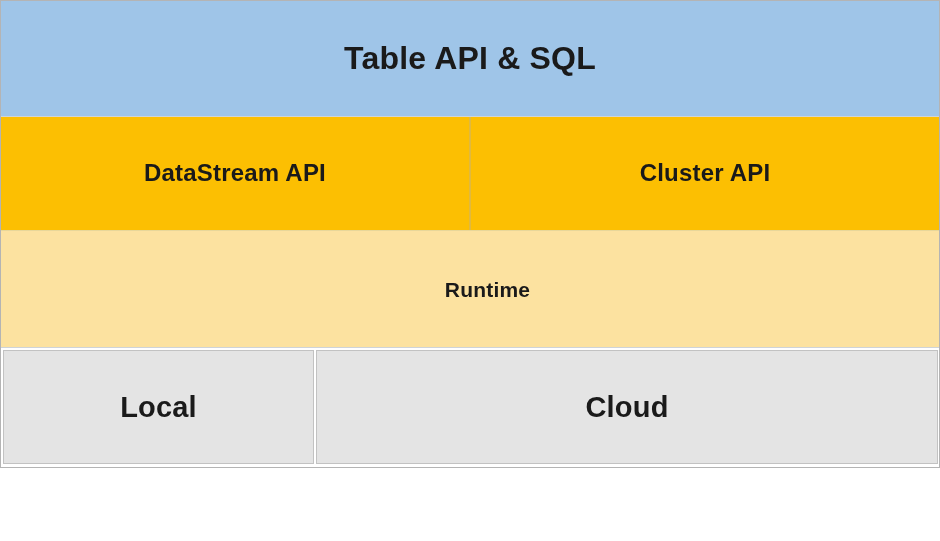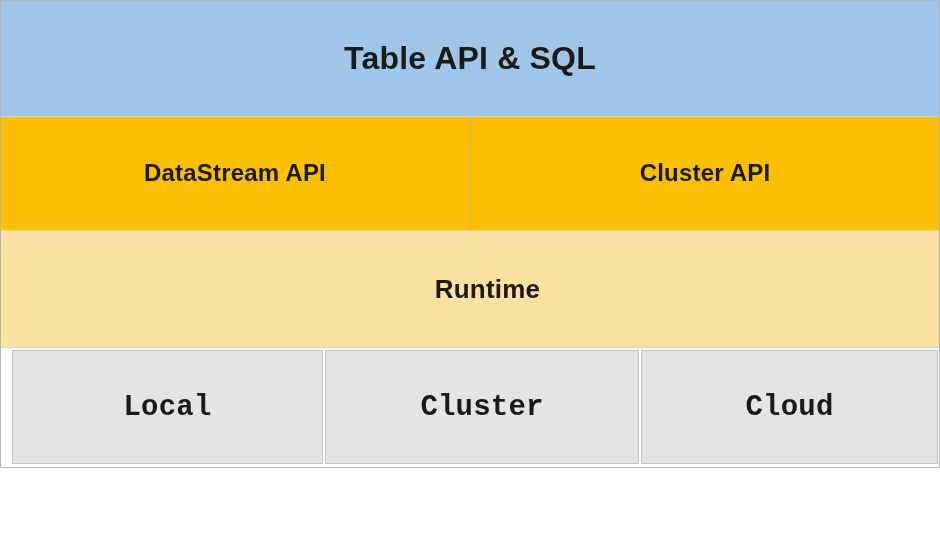--- a/index.html
+++ b/index.html
@@ -27,40 +27,39 @@
     box-sizing: border-box;
     width: 100%;
   }
   .band-api     { height: 133px; background: #9fc5e8; }
   .band-mid     { height: 133px; background: #fcbf02; border-top: 1px solid #cfd4d8; }
   .band-runtime { height: 136px; background: #fce2a0; border-top: 1px solid #e8d79a; }
   .band-deploy  {
     height: 138px;
     background: #ffffff;
     border-top: 1px solid #cfd4d8;
-    padding: 2px 1px 3px 11px;
-    font-family: Liberation Mono, monospace;
+    padding: 2px 1px 3px 2px;
   }
   .cell {
     flex: 1 1 0;
     display: flex;
     align-items: center;
     justify-content: center;
     box-sizing: border-box;
     color: #1a1a1a;
     font-weight: bold;
     font-size: 31px;
     letter-spacing: 0.2px;
     line-height: 1;
     white-space: nowrap;
   }
   .cell-blue  { font-size: 32px; }
   .cell-amber { font-size: 24px; }
   .cell-amber + .cell-amber { border-left: 2px solid #e0b93f; }
-  .cell-light { font-size: 26px; padding-left: 35px; }
+  .cell-light { font-size: 21px; padding-left: 35px; }
   .cell-gray {
     background: #e4e4e4;
     border: 1px solid #c2c2c2;
     font-size: 29px;
     margin-right: 2px;
   }
   .cell-gray:last-child { margin-right: 0; }
   
   .deploy-local   { flex: 0 0 311px; }
   .deploy-cluster { flex: 0 0 314px; }
@@ -79,17 +78,16 @@
     <div class="cell cell-amber">DataStream API</div>
     <div class="cell cell-amber">Cluster API</div>
   </div>
 
   <div class="band band-runtime">
     <div class="cell cell-light">Runtime</div>
   </div>
 
   <div class="band band-deploy">
     <div class="cell cell-gray deploy-local">Local</div>
-    <div class="cell cell-gray deploy-cluster">Cluster</div>
     <div class="cell cell-gray deploy-cloud">Cloud</div>
   </div>
 
 </div>
 
 </body></html>

